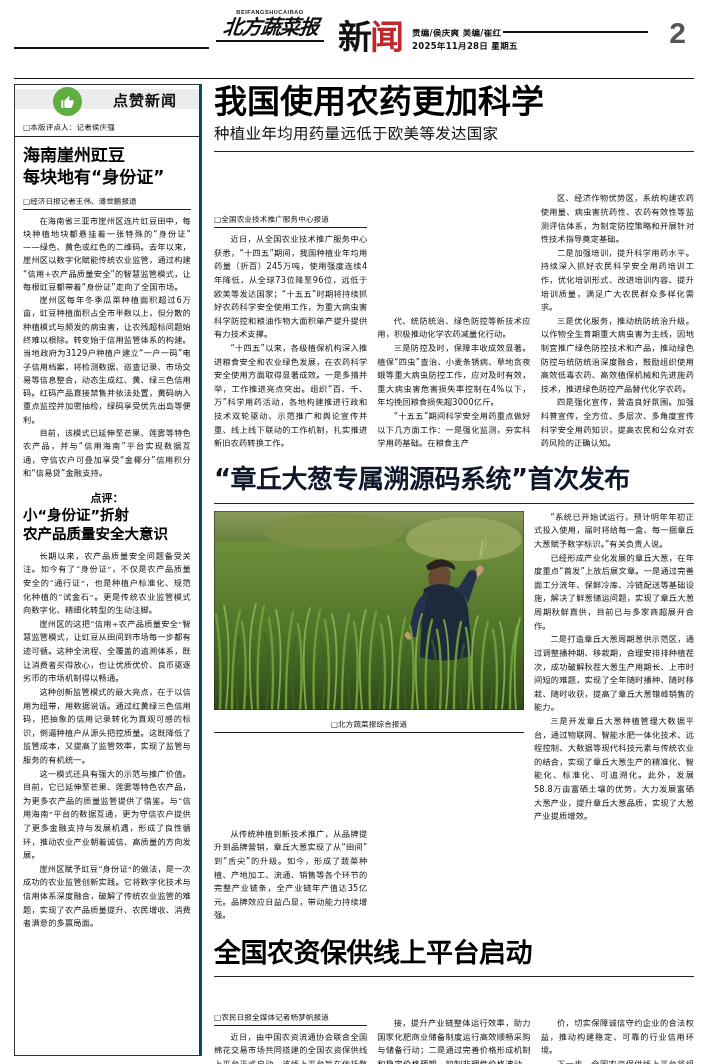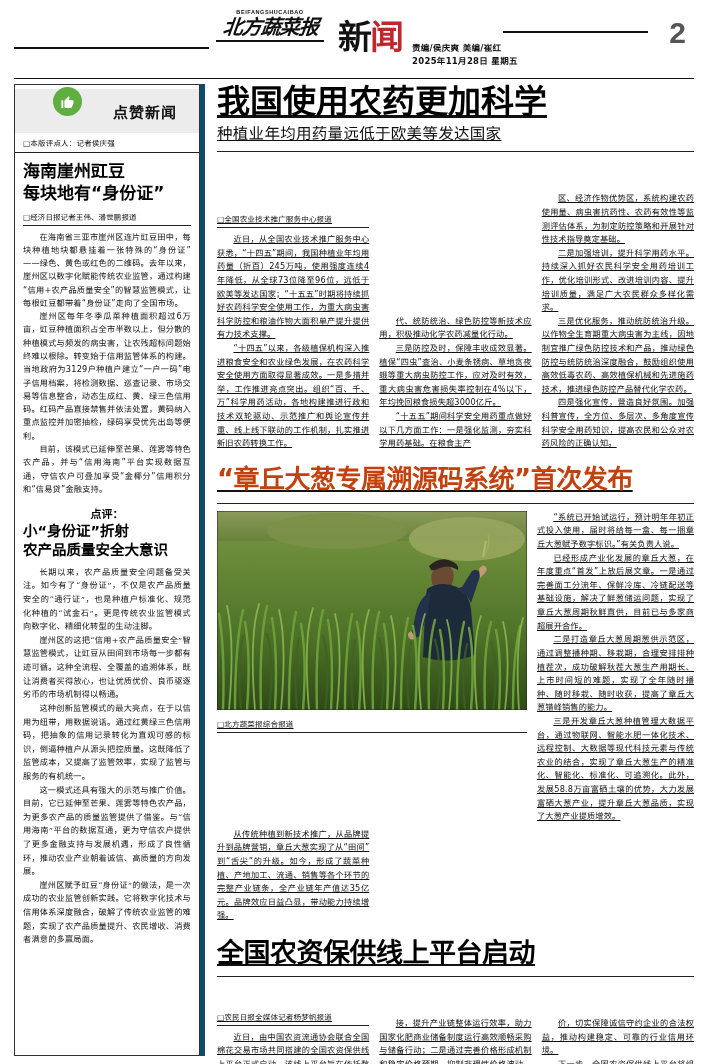--- a/index.html
+++ b/index.html
@@ -91,21 +91,21 @@
     color: #111;
     font-family: "DejaVu Serif", "Liberation Serif", serif;
     letter-spacing: -2px;
   }
   .news-word .red {
     color: #c0272d;
   }
   .editor-credits {
     position: absolute;
     left: 398px;
-    top: 42px;
+    top: 27px;
     font-size: 8.5px;
     line-height: 1.55;
     color: #111;
     font-weight: bold;
     letter-spacing: 0.3px;
   }
   .page-number {
     position: absolute;
     right: 8px;
     top: 18px;
@@ -142,22 +142,22 @@
     border: 1px solid #333;
     box-sizing: border-box;
     padding: 0 8px 6px 8px;
     position: relative;
   }
   .praise-header {
     display: flex;
     align-items: center;
     justify-content: flex-end;
     background: #ececec;
-    height: 44px;
-    margin: 4px -8px 4px -8px;
+    height: 20px;
+    margin: 4px -8px 12px -8px;
     padding-right: 22px;
     position: relative;
   }
   .thumb-icon {
     position: absolute;
     left: 38px;
     top: -2px;
     width: 29px;
     height: 29px;
     border-radius: 50%;
@@ -236,22 +236,21 @@
     font-family: "DejaVu Serif", "Liberation Serif", serif;
     letter-spacing: 0.2px;
   }
 
   
   .main {
     flex: 1;
     padding-left: 12px;
     box-sizing: border-box;
     position: relative;
-    border-left: 5px solid #0c4a6e;
-    text-decoration: underline;
+    border-left: 2px solid #0c4a6e;
   }
 
   .story-headline {
     font-size: 33px;
     font-weight: bold;
     line-height: 1.12;
     letter-spacing: 0px;
     color: #000;
     margin: 0;
     font-family: "DejaVu Sans", sans-serif;
@@ -298,21 +297,21 @@
   }
   .col.nobyline {
     padding-top: 0;
     margin-top: 34px;
   }
 
   .headline2 {
     font-size: 26px;
     font-weight: bold;
     line-height: 1.15;
-    color: #c2410c;
+    color: #0f172a;
     margin: 14px 0 0 0;
     letter-spacing: -0.5px;
     font-family: "DejaVu Sans", sans-serif;
   }
   .rule2 {
     height: 1px;
     background: #222;
     margin: 8px 0 7px 0;
   }
 
@@ -332,20 +331,21 @@
     background: #3e6b28;
   }
   .photo svg { display: block; }
   .photo-byline {
     font-size: 7.6px;
     color: #111;
     border-bottom: 1px solid #222;
     padding: 4px 0 3px 0;
     margin-top: 4px;
     letter-spacing: 0.1px;
+    text-align: center;
   }
   .photo-col-text p {
     font-size: 8.2px;
     line-height: 1.66;
     margin: 0;
     text-align: justify;
     text-indent: 2em;
     color: #111;
     letter-spacing: 0.15px;
   }

